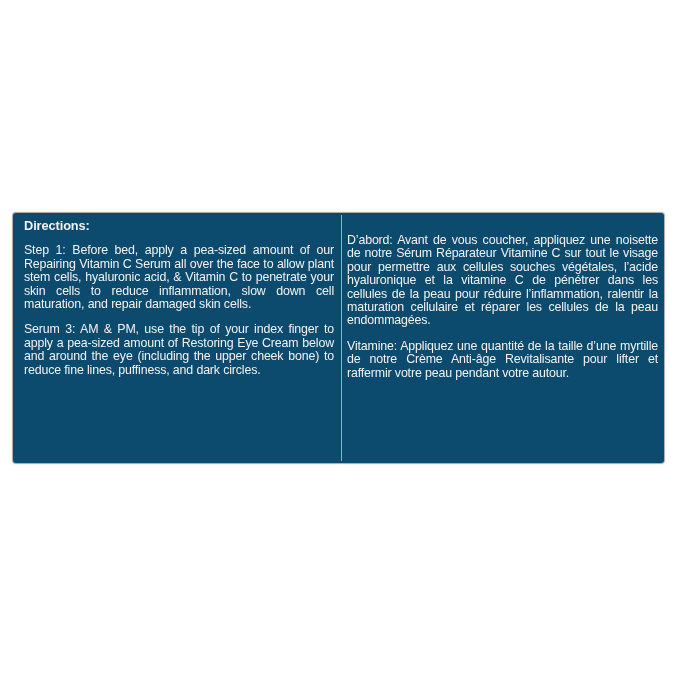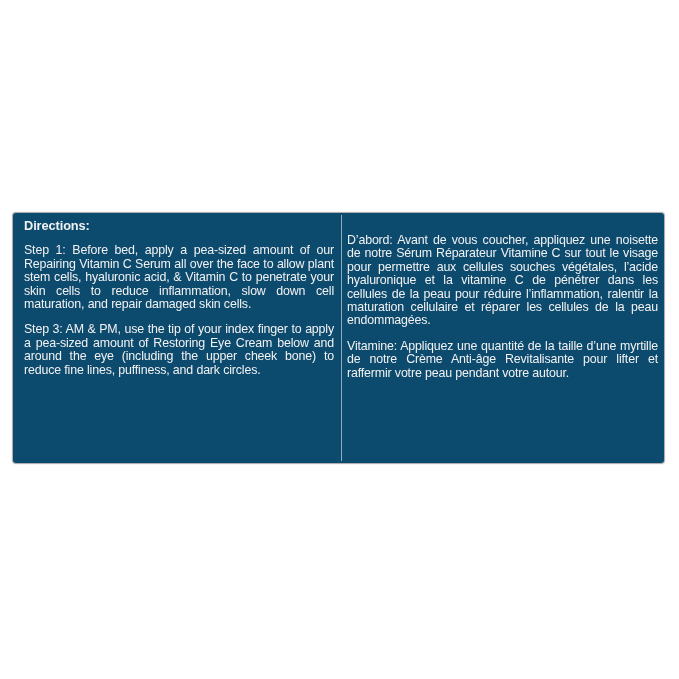--- a/index.html
+++ b/index.html
@@ -79,21 +79,21 @@
 
     <div class="col-divider"></div>
 
     <div class="col col-en">
       <h3>Directions:</h3>
       <p>
         <span class="lead">Step 1:</span>
         <span>Before bed, apply a pea-sized amount of our Repairing Vitamin C Serum all over the face to allow plant stem cells, hyaluronic acid, &amp; Vitamin C to penetrate your skin cells to reduce inflammation, slow down cell maturation, and repair damaged skin cells.</span>
       </p>
       <p>
-        <span class="lead">Step 3:</span>
+        <span class="lead">Serum 3:</span>
         <span>AM &amp; PM, use the tip of your index finger to apply a pea-sized amount of Restoring Eye Cream below and around the eye (including the upper cheek bone) to reduce fine lines, puffiness, and dark circles.</span>
       </p>
     </div>
 
     <div class="col col-fr">
       <p>
         <span class="lead">D’abord:</span>
         <span>Avant de vous coucher, appliquez une noisette de notre Sérum Réparateur Vitamine C sur tout le visage pour permettre aux cellules souches végétales, l’acide hyaluronique et la vitamine C de pénétrer dans les cellules de la peau pour réduire l’inflammation, ralentir la maturation cellulaire et réparer les cellules de la peau endommagées.</span>
       </p>
       <p>

